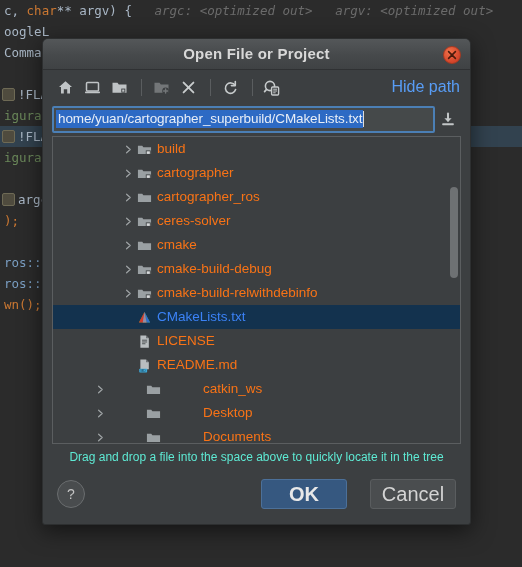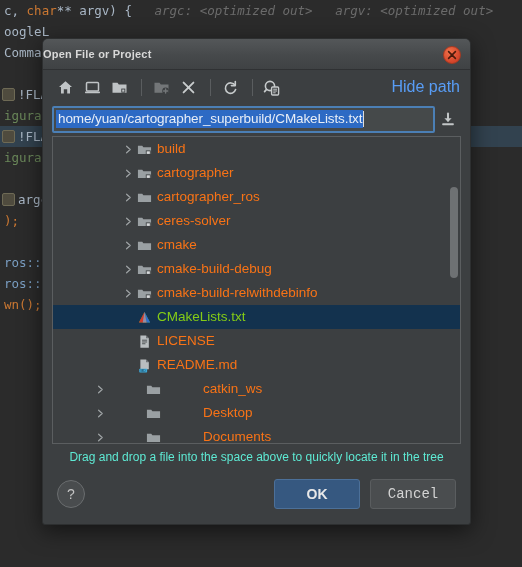--- a/index.html
+++ b/index.html
@@ -48,21 +48,21 @@
     box-shadow:0 6px 22px rgba(0,0,0,.55);
     display:flex;flex-direction:column;overflow:hidden;
   }
   .titlebar{
     height:30px;flex:0 0 30px;position:relative;
     background:linear-gradient(#545759,#46494b 55%,#3f4244);
     border-bottom:1px solid #2f3133;
   }
   .titlebar .title{
     position:absolute;left:0;right:0;top:0;height:30px;line-height:30px;
-    text-align:left;color:#d8d8d8;font-size:11px;font-weight:bold;
+    text-align:center;color:#d8d8d8;font-size:15px;font-weight:bold;
     letter-spacing:.2px;
   }
   .closebtn{
     position:absolute;right:9px;top:7px;width:16px;height:16px;border-radius:50%;
     background:radial-gradient(circle at 35% 30%,#f0714a,#d3442a 70%);
     border:1px solid #a83a22;cursor:pointer;
   }
   .closebtn svg{position:absolute;left:3px;top:3px;}
 
   .toolbar{
@@ -98,21 +98,21 @@
 
   .treewrap{
     flex:1 1 auto;margin:0 9px;background:#3c3f41;
     border:1px solid #5b5e60;position:relative;overflow:hidden;
   }
   .tree{position:absolute;inset:0;overflow:hidden;}
   .row{
     height:24px;display:flex;align-items:center;
     font-size:13.5px;color:#f97316;cursor:pointer;white-space:nowrap;
   }
-  .row.sel{background:#13324e;color:#84cc16;}
+  .row.sel{background:#13324e;color:#3b82f6;}
   .row .arrow{
     width:14px;height:24px;display:flex;align-items:center;justify-content:center;
     flex:0 0 14px;
   }
   .row .ic{width:18px;height:24px;display:flex;align-items:center;justify-content:center;flex:0 0 18px;margin-right:4px;}
   .row .lbl{padding-bottom:1px;}
   .indent1{padding-left:40px;gap:37px;}
   .indent2{padding-left:68px;}
 
   .vscroll{
@@ -128,26 +128,26 @@
   }
   .btnrow{
     flex:0 0 48px;display:flex;align-items:center;padding:0 14px 6px 14px;
   }
   .helpbtn{
     width:26px;height:26px;border-radius:50%;border:1px solid #6a6d6f;
     background:#494c4e;color:#c4c4c4;font-size:14px;
     display:flex;align-items:center;justify-content:center;cursor:pointer;
   }
   .btn{
-    min-width:84px;height:28px;border-radius:3px;font-size:14px;
+    min-width:84px;height:28px;border-radius:3px;font-size:20px;
     display:flex;align-items:center;justify-content:center;cursor:pointer;
     border:1px solid #5a5d5f;background:#4a4d4f;color:#d4d4d4;
   }
   .btn.primary{background:#365880;border:1px solid #4c7099;color:#e8e8e8;font-weight:bold;}
-  .btn+.btn{margin-left:10px;font-family:Liberation Mono, monospace;}
+  .btn+.btn{margin-left:23px;}
   .spacer{margin-left:auto;}
 </style>
 </head>
 <body>
 
 <div id="ide">
   <div class="editor" id="editor"><div class="ln "><span class="c-plain">c, </span><span class="c-kw">char</span><span class="c-plain">** argv) {</span><span class="c-inl">   argc: &lt;optimized out&gt;   argv: &lt;optimized out&gt;</span></div><div class="ln "><span class="c-plain">oogleL</span></div><div class="ln "><span class="c-plain">Comman</span></div><div class="ln "></div><div class="ln " style="padding-left: 18px;"><span class="gutter-mark"></span><span class="c-plain">!FLA</span></div><div class="ln "><span class="c-grn">igurat</span></div><div class="ln hl" style="padding-left: 18px;"><span class="gutter-mark"></span><span class="c-plain">!FLA</span></div><div class="ln "><span class="c-grn">igurat</span></div><div class="ln "></div><div class="ln " style="padding-left: 18px;"><span class="gutter-mark"></span><span class="c-plain">argc</span></div><div class="ln "><span class="c-org">);</span></div><div class="ln "></div><div class="ln "><span class="c-ns">ros::S</span></div><div class="ln "><span class="c-ns">ros::R</span></div><div class="ln "><span class="c-org">wn();</span></div></div>
 
 </div>
 

